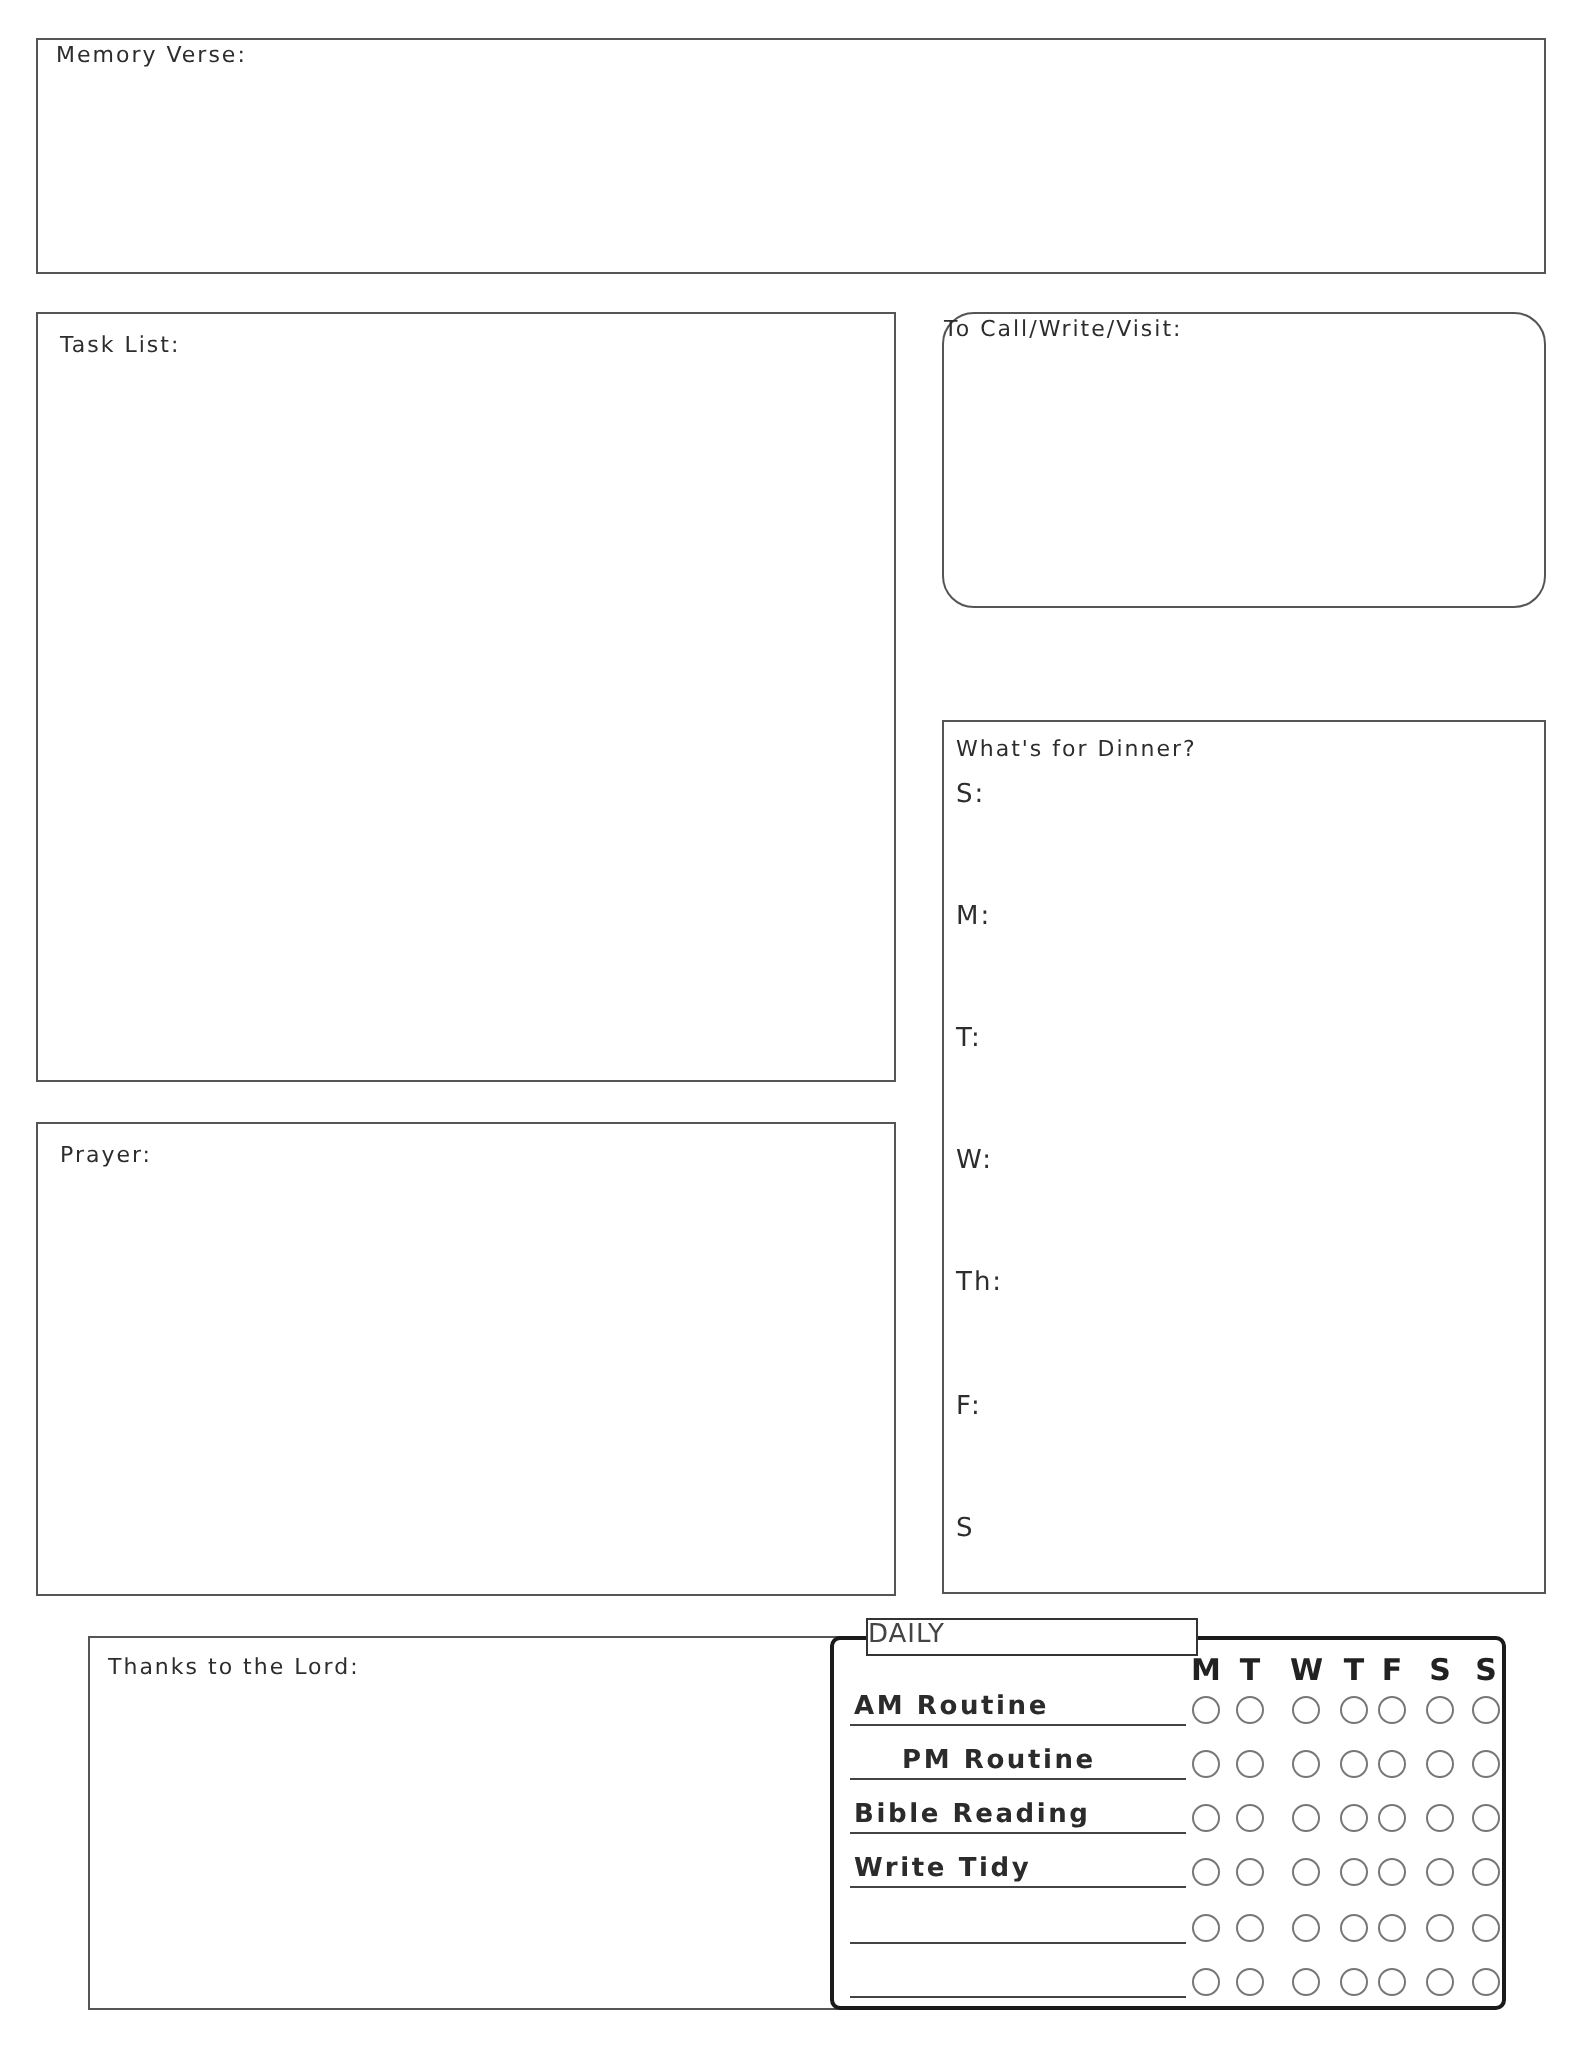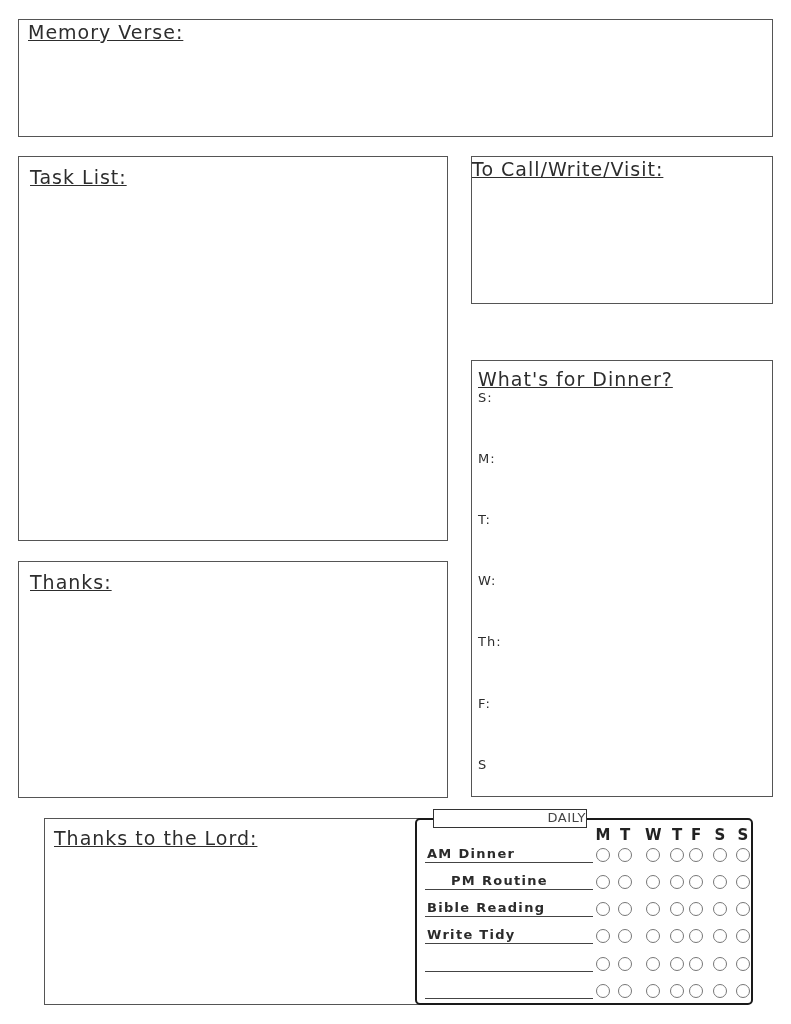--- a/index.html
+++ b/index.html
@@ -1,75 +1,75 @@
 <!DOCTYPE html>
 <html><head>
 <meta charset="utf-8">
 <style>
   html, body { margin: 0; padding: 0; background: #ffffff; }
   body { width: 791px; height: 1024px; position: relative; overflow: hidden;
          font-family: "DejaVu Sans", sans-serif; color: #2b2b2b; }
   .box { position: absolute; border: 1.5px solid #555; box-sizing: border-box; background: #fff; }
-  .lbl { position: absolute; font-size: 19px; letter-spacing: 1px; color: #2d2d2d; white-space: nowrap; text-decoration: underline; }
+  .lbl { position: absolute; font-size: 11px; letter-spacing: 1px; color: #2d2d2d; white-space: nowrap; }
   .day { position: absolute; left: 6px; font-size: 13px; letter-spacing: 1px; color: #2d2d2d; }
   #daily { position: absolute; left: 415px; top: 818px; width: 338px; height: 187px;
            border: 2.5px solid #1a1a1a; border-radius: 5px; box-sizing: border-box; background: #fff; }
-  #daily-tab { position: absolute; left: 433px; top: 809px; width: 154px; height: 19px;
+  #daily-tab { position: absolute; left: 433px; top: 809px; width: 166px; height: 19px;
                border: 1.5px solid #333; box-sizing: border-box; background: #fff;
-               text-align: right; font-size: 13px; line-height: 16px; color: #444; letter-spacing: 0.5px; }
+               text-align: left; font-size: 13px; line-height: 16px; color: #444; letter-spacing: 0.5px; }
   .hdr { position: absolute; top: 826px; font-size: 15px; font-weight: bold; color: #222; width: 16px; text-align: center; }
   .row-label { position: absolute; left: 427px; font-size: 13px; font-weight: bold; letter-spacing: 1.3px; color: #2b2b2b; white-space: nowrap; }
   .row-line { position: absolute; left: 425px; width: 168px; height: 0; border-top: 1.5px solid #444; }
   .circ { position: absolute; width: 14px; height: 14px; border: 1px solid #777; border-radius: 50%; box-sizing: border-box; background: #fff; }
 </style>
 </head>
 <body>
 
 <div class="box" style="left:18px;top:19px;width:755px;height:118px;">
   <span class="lbl" style="left:9px;top:1px;">Memory Verse:</span>
 </div>
 
 <div class="box" style="left:18px;top:156px;width:430px;height:385px;">
   <span class="lbl" style="left:11px;top:9px;text-align:right;">Task List:</span>
 </div>
 
-<div class="box" style="left:471px;top:156px;width:302px;height:148px;">
+<div class="box" style="left:471px;top:156px;width:302px;height:148px;border-radius:16px;">
   <span class="lbl" style="left:0px;top:1px;">To Call/Write/Visit:</span>
 </div>
 
 <div class="box" style="left:471px;top:360px;width:302px;height:437px;">
   <span class="lbl" style="left:6px;top:7px;">What's for Dinner?</span>
   <span class="day" style="top:29px;">S:</span>
   <span class="day" style="top:90px;">M:</span>
   <span class="day" style="top:151px;">T:</span>
   <span class="day" style="top:212px;">W:</span>
   <span class="day" style="top:273px;">Th:</span>
   <span class="day" style="top:335px;">F:</span>
   <span class="day" style="top:396px;">S</span>
 </div>
 
 <div class="box" style="left:18px;top:561px;width:430px;height:237px;">
-  <span class="lbl" style="left:11px;top:9px;">Thanks:</span>
+  <span class="lbl" style="left:11px;top:9px;">Prayer:</span>
 </div>
 
 <div class="box" style="left:18px;top:818px;width:377px;height:187px;margin-left:26px;">
   <span class="lbl" style="left:9px;top:8px;">Thanks to the Lord:</span>
 </div>
 
 <div id="daily"></div>
 <div id="daily-tab">DAILY</div>
 <div id="daily-grid">
     <span class="hdr" style="left: 595px;">M</span>
     <span class="hdr" style="left: 617px;">T</span>
     <span class="hdr" style="left: 645px;">W</span>
     <span class="hdr" style="left: 669px;">T</span>
     <span class="hdr" style="left: 688px;">F</span>
     <span class="hdr" style="left: 712px;">S</span>
     <span class="hdr" style="left: 735px;">S</span>
-    <span class="row-label" style="top: 846px;">AM Dinner</span>
+    <span class="row-label" style="top: 846px;">AM Routine</span>
     <div class="row-line" style="top: 862px;"></div>
     <div class="circ" style="left: 596px; top: 848px;"></div>
     <div class="circ" style="left: 618px; top: 848px;"></div>
     <div class="circ" style="left: 646px; top: 848px;"></div>
     <div class="circ" style="left: 670px; top: 848px;"></div>
     <div class="circ" style="left: 689px; top: 848px;"></div>
     <div class="circ" style="left: 713px; top: 848px;"></div>
     <div class="circ" style="left: 736px; top: 848px;"></div>
     <span class="row-label" style="top: 873px; margin-left: 24px;">PM Routine</span>
     <div class="row-line" style="top: 889px;"></div>

